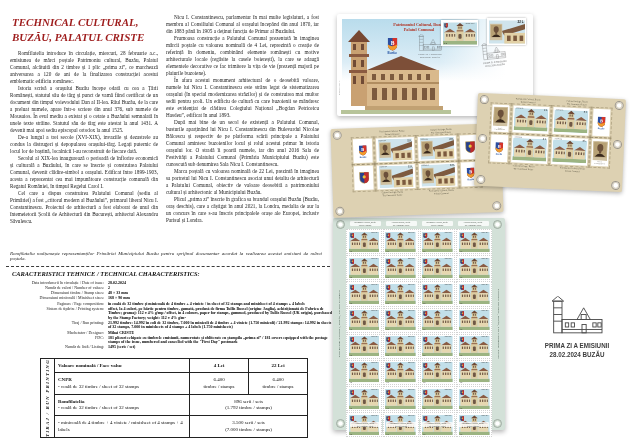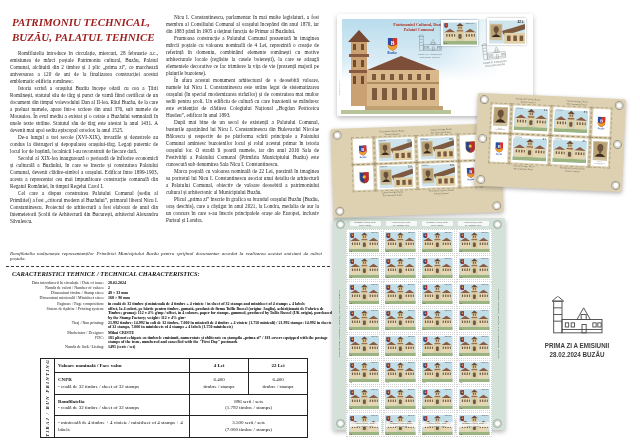--- a/index.html
+++ b/index.html
@@ -237,22 +237,22 @@
       <path d="M5 0.5 H9.5 V7 Q9.5 10.5 5 11.5 Z" fill="#bf2c2c"></path>
       <circle cx="5" cy="5" r="1.6" fill="#e8c23a"></circle>
     </symbol>
   </defs>
 </svg>
 
 <div id="canvas">
 
   <div class="doc">
     <h1 class="title">
-      <span>PATRIMONIU TECHNICAL,</span>
-      <span>BUZĂU, PALATUL TEHNICE</span>
+      <span>TECHNICAL CULTURAL,</span>
+      <span>BUZĂU, PALATUL CRISTE</span>
     </h1>
     <div class="col col1">
         <p>Romfilatelia introduce în circulație, miercuri, 28 februarie a.c., emisiunea de mărci poștale Patrimoniu cultural, Buzău, Palatul Comunal, alcătuită din 2 timbre și 1 plic „prima zi”, ce marchează aniversarea a 120 de ani de la finalizarea construcției acestui emblematic edificiu românesc.</p>
         <p>Istoria scrisă a orașului Buzău începe odată cu cea a Țării Românești, statutul său de târg și punct de vamă fiind certificat de un document din timpul voievodului Dan al II-lea. Râul Buzău, de la care a preluat numele, apare într-o scriere din anul 376, sub numele de Mousaios. În evul mediu a existat și o cetate a Buzăului semnalată în unele texte străine. Statutul său de târg este atestat la anul 1431. A devenit mai apoi sediu episcopal ortodox la anul 1525.</p>
         <p>De-a lungul a trei secole (XVI-XIX), invaziile și dezastrele au condus la distrugeri și depopularea orașului-târg. Legați puternic de locul lor de baștină, localnicii l-au reconstruit de fiecare dată.</p>
         <p>Secolul al XIX-lea inaugurează o perioadă de înflorire economică și culturală a Buzăului, în care se înscrie și construirea Palatului Comunal, devenit clădire-simbol a orașului. Edificat între 1899-1903, acesta a reprezentat cea mai impunătoare construcție comunală din Regatul României, în timpul Regelui Carol I.</p>
         <p>Cel care a dispus construirea Palatului Comunal (sediu al Primăriei) a fost „ctitorul modern al Buzăului”, primarul liberal Nicu I. Constantinescu. Proiectul de arhitectură a fost elaborat de unul din întemeietorii Școlii de Arhitectură din București, arhitectul Alexandru Săvulescu.</p>
       </div>
     <div class="col col2">
         <p>Nicu I. Constantinescu, parlamentar în mai multe legislaturi, a fost membru al Consiliului Comunal al orașului începând din anul 1870, iar din 1883 până în 1905 a deținut funcția de Primar al Buzăului.</p>

